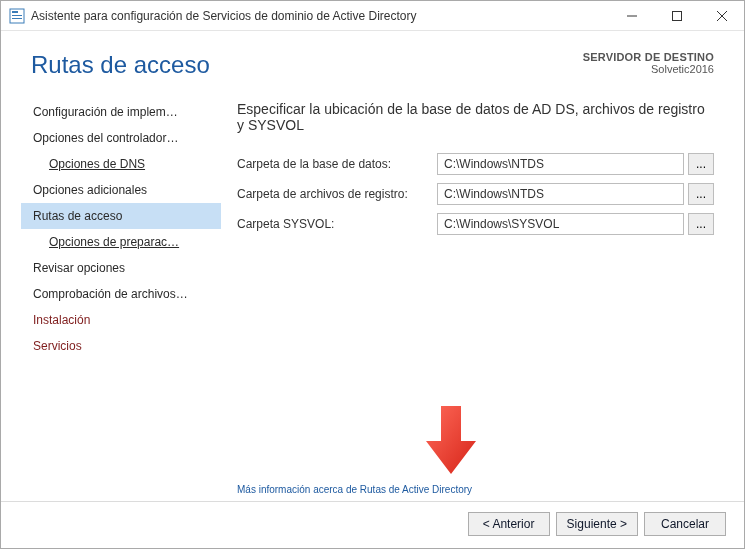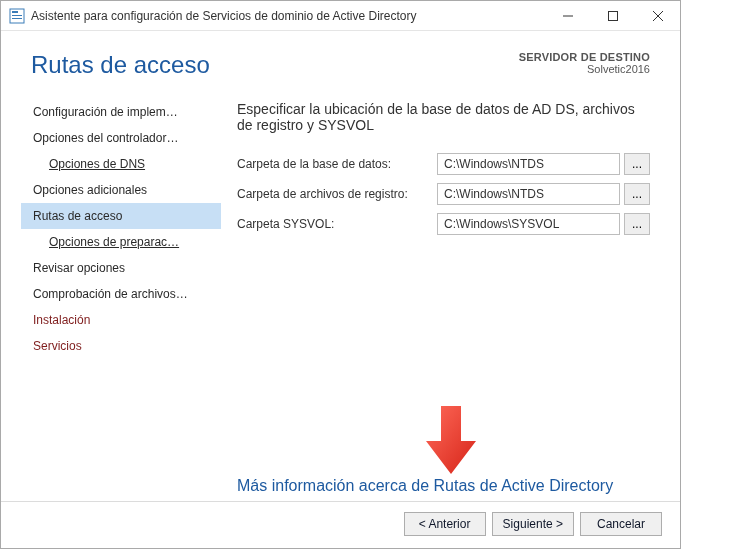--- a/index.html
+++ b/index.html
@@ -1,17 +1,17 @@
 <!DOCTYPE html>
 <html><head>
   <meta charset="utf-8">
   <style>
     * { box-sizing: border-box; font-family: "Segoe UI", Tahoma, sans-serif; }
     body { margin: 0; background: #fff; }
-    .window { width: 681px; height: 549px; border: 1px solid #a9a9a9; position: relative; background: #fff; display: flex; flex-direction: column; }
+    .window { width: 745px; height: 549px; border: 1px solid #a9a9a9; position: relative; background: #fff; display: flex; flex-direction: column; }
     .titlebar { height: 30px; display: flex; align-items: center; padding: 0 0 0 8px; background: #fff; border-bottom: 1px solid #e5e5e5; }
     .titlebar .app-icon { width: 16px; height: 16px; margin-right: 6px; color: #3a7cb8; }
     .titlebar .title { font-size: 12px; color: #333; flex: 1; }
     .window-controls { display: flex; }
     .win-btn { width: 45px; height: 29px; display: flex; align-items: center; justify-content: center; color: #333; }
     .header-area { display: flex; padding: 20px 30px 10px 30px; align-items: flex-start; }
     .page-title { font-size: 24px; font-weight: 300; color: #1e5aa0; flex: 1; }
     .target { text-align: right; font-size: 11px; color: #555; }
     .target .label { font-weight: bold; letter-spacing: 0.2px; }
     .body-area { flex: 1; display: flex; padding: 0 0 0 20px; overflow: hidden; }
@@ -19,21 +19,21 @@
     .side-item { font-size: 12px; padding: 6px 8px 6px 12px; color: #2a2a2a; white-space: nowrap; overflow: hidden; text-overflow: ellipsis; cursor: pointer; }
     .side-item.indent { padding-left: 28px; text-decoration: underline; }
     .side-item.selected { background: #c7dff5; }
     .side-item.disabled { color: #7f1d1d; cursor: default; }
     .main { flex: 1; padding: 12px 30px 0 16px; position: relative; }
     .instruction { font-size: 14px; color: #333; margin-bottom: 20px; }
     .field-row { display: flex; align-items: center; margin-bottom: 8px; justify-content: center; }
     .field-label { width: 200px; font-size: 12px; color: #333; }
     .field-input { flex: 1; height: 22px; border: 1px solid #bdbdbd; font-size: 12px; padding: 0 6px; color: #333; background: #fff; }
     .browse-btn { width: 26px; height: 22px; margin-left: 4px; border: 1px solid #bdbdbd; background: #eee; font-size: 12px; display: flex; align-items: center; justify-content: center; cursor: pointer; }
-    .more-link { position: absolute; bottom: 6px; left: 16px; font-size: 16px; color: #1e5aa0; cursor: pointer; }
+    .more-link { position: absolute; bottom: 6px; left: 16px; font-size: 10px; color: #1e5aa0; cursor: pointer; }
     .footer { border-top: 1px solid #dcdcdc; padding: 10px 18px 12px 0; display: flex; justify-content: flex-end; gap: 6px; }
     .btn { min-width: 82px; height: 24px; font-size: 12px; border: 1px solid #adadad; background: #f0f0f0; color: #0f172a; padding: 0 10px; cursor: pointer; display: flex; align-items: center; justify-content: center; }
     .btn.disabled { color: #a0a0a0; cursor: default; }
     .arrow-overlay { position: absolute; left: 420px; top: 405px; pointer-events: none; }
   </style>
 </head>
 <body>
 
 <div class="window">
 

